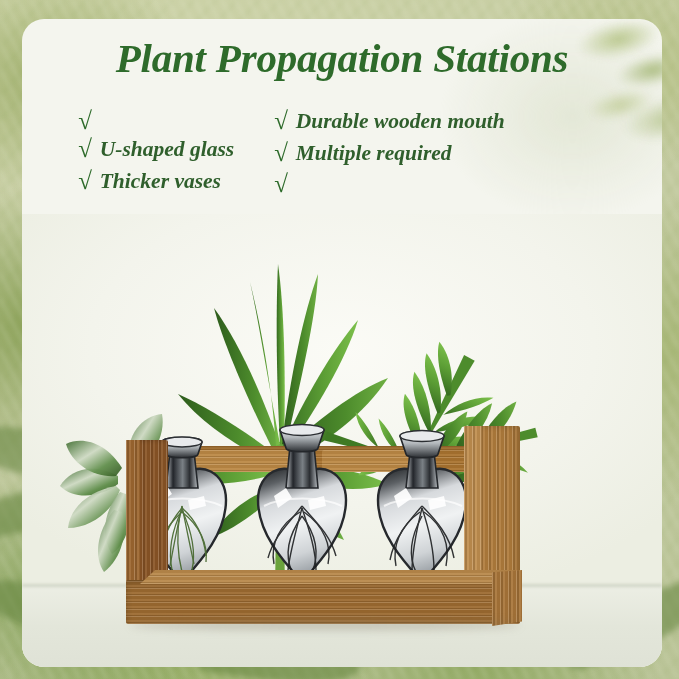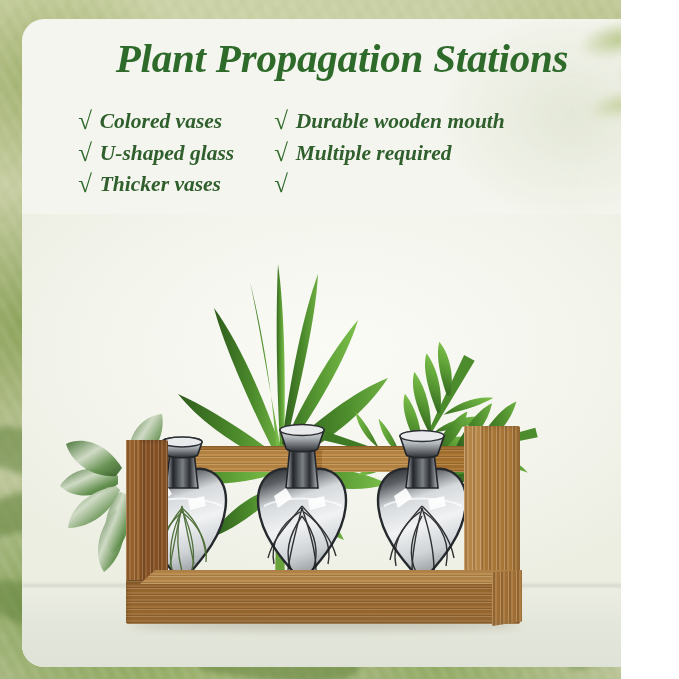--- a/index.html
+++ b/index.html
@@ -7,21 +7,21 @@
   html, body {
     width: 679px;
     height: 679px;
     overflow: hidden;
     font-family: "Liberation Serif", "DejaVu Serif", serif;
   }
 
   
   #canvas {
     position: relative;
-    width: 621px;
+    width: 679px;
     height: 679px;
     background: #c2c8a0;
     overflow: hidden;
   }
 
   
   .bg-layer {
     position: absolute;
     inset: 0;
     pointer-events: none;
@@ -254,21 +254,20 @@
 
     <div id="header">
       <div id="title">Plant Propagation Stations</div>
     </div>
 
     <div id="features">
 
       <div class="feat-col" id="col-left">
         <div class="feat-item">
           <span class="feat-check">√</span>
-          <span class="feat-label">Colored vases</span>
         </div>
         <div class="feat-item">
           <span class="feat-check">√</span>
           <span class="feat-label">U-shaped glass</span>
         </div>
         <div class="feat-item">
           <span class="feat-check">√</span>
           <span class="feat-label">Thicker vases</span>
         </div>
       </div>

